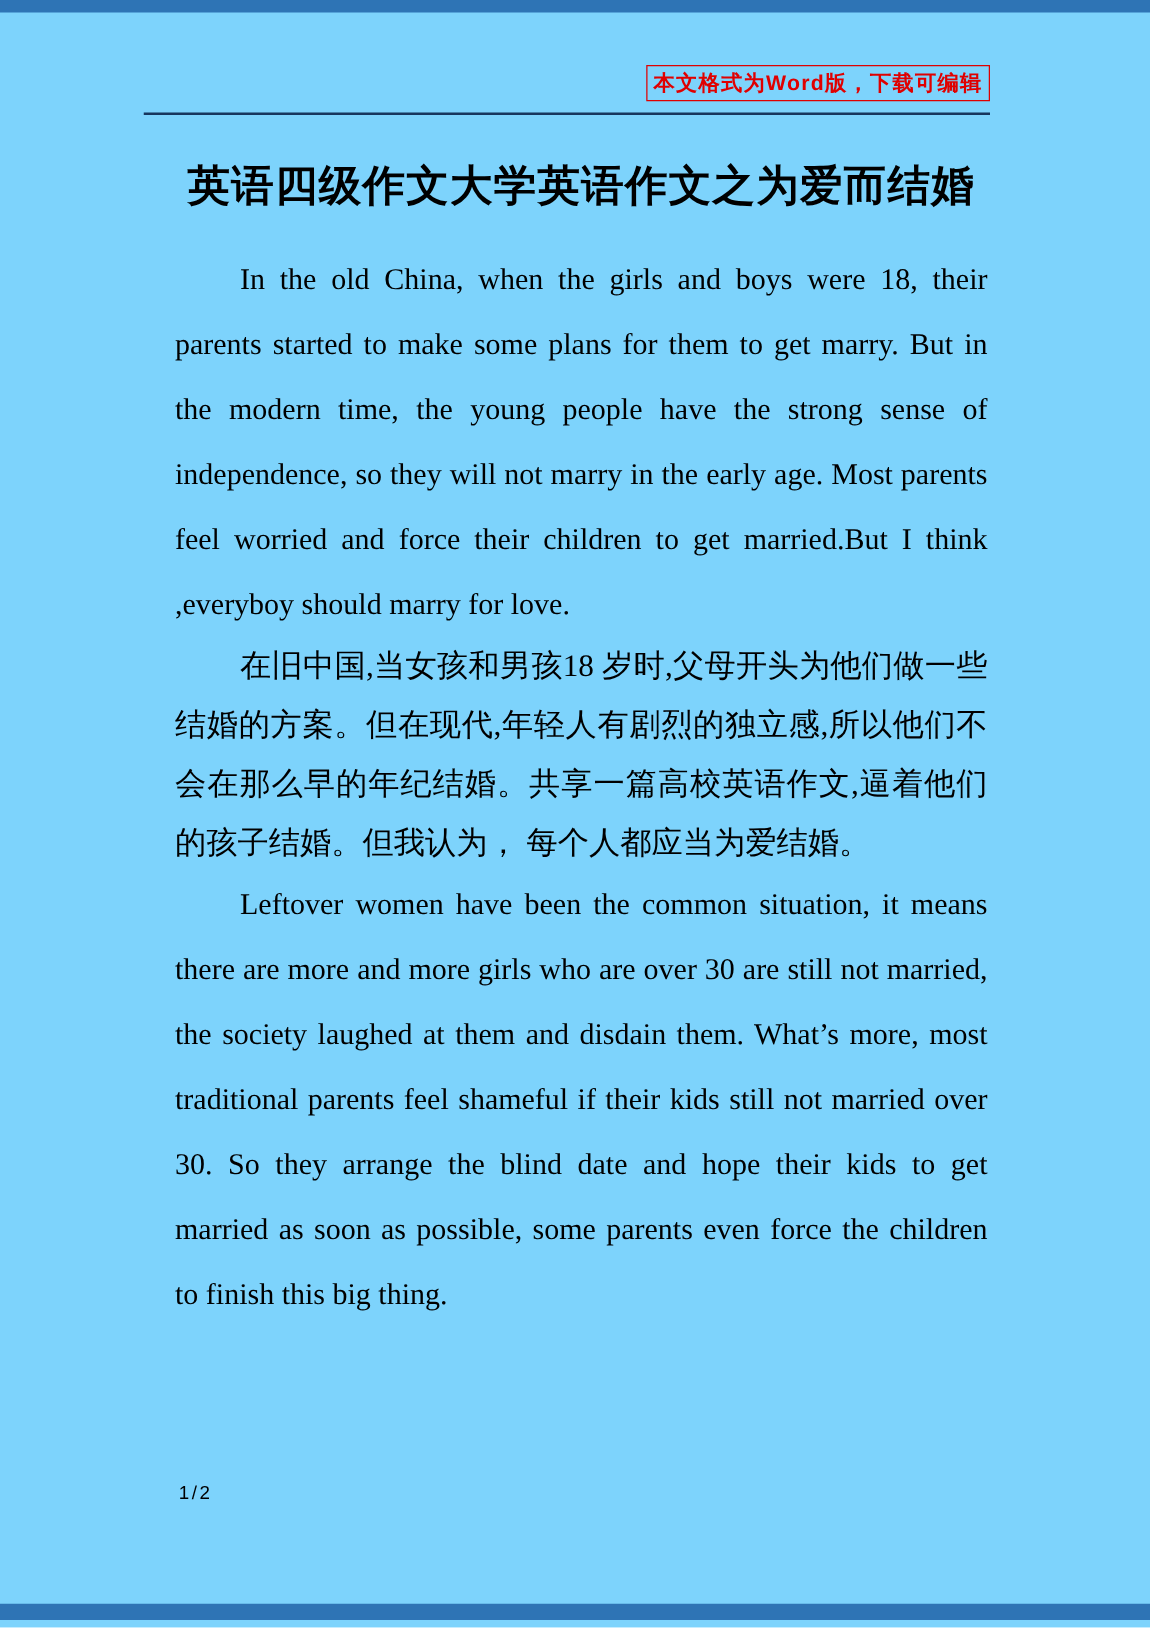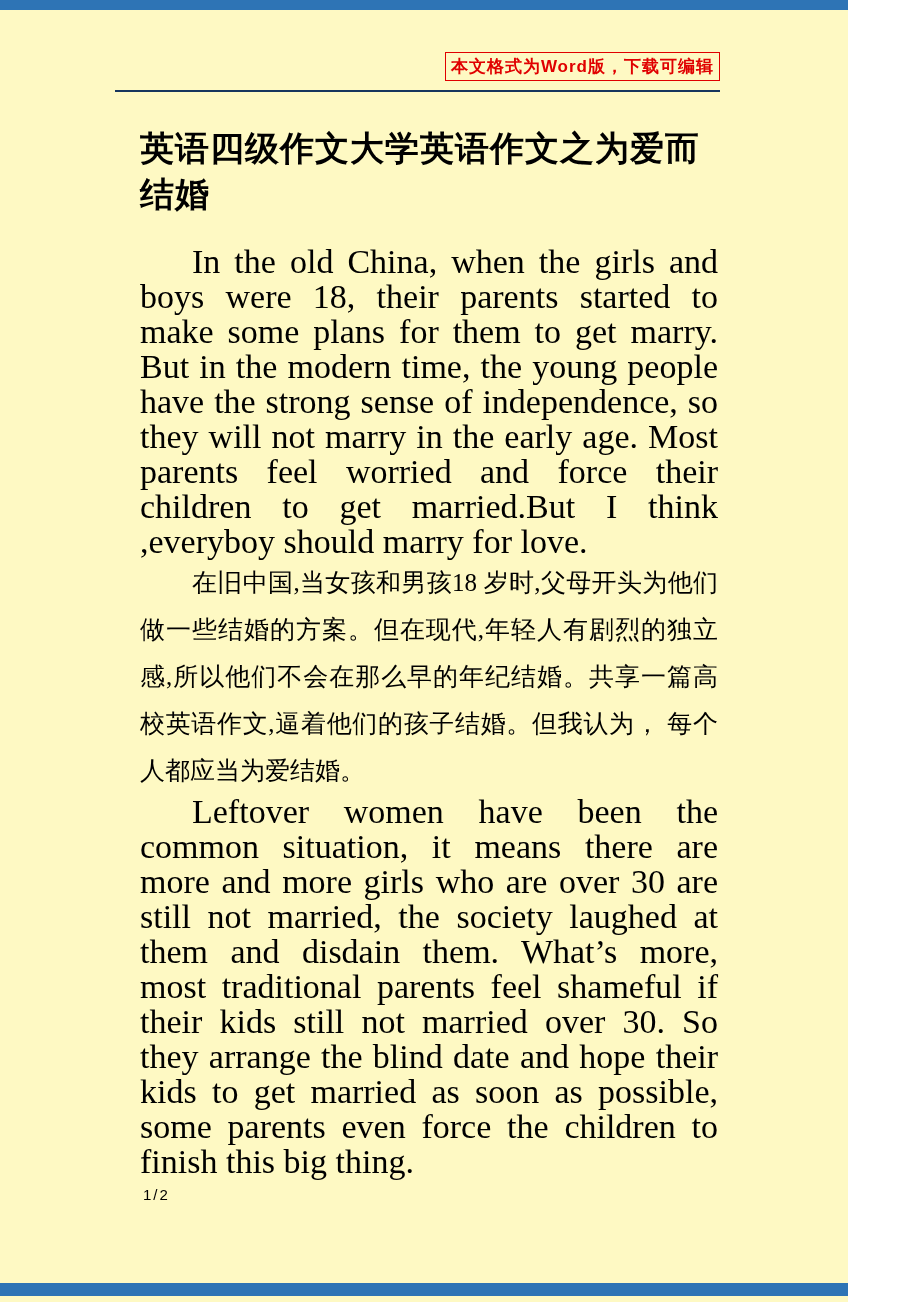--- a/index.html
+++ b/index.html
@@ -5,23 +5,23 @@
   * { box-sizing: border-box; }
   html, body { margin: 0; padding: 0; background: #ffffff; }
   body {
     width: 920px;
     height: 1302px;
     font-family: "Liberation Serif", "DejaVu Serif", serif;
     color: #000;
   }
   .page {
     position: relative;
-    width: 848px;
+    width: 920px;
     height: 1302px;
-    background: #fef9c3;
+    background: #7dd3fc;
     overflow: hidden;
   }
   .top-bar {
     position: absolute;
     top: 0; left: 0; right: 0;
     height: 10px;
     background: var(--bar-blue, #2e74b5);
   }
   .bottom-bar {
     position: absolute;
@@ -50,36 +50,37 @@
   }
   .content {
     position: absolute;
     top: 110px;
     left: 140px;
     right: 130px;
   }
   .doc-title {
     font-size: 34px;
     font-weight: bold;
+    text-align: center;
     letter-spacing: 1px;
     margin: 16px 0 26px 0;
   }
   .para {
     margin: 0;
     text-align: justify;
     text-indent: 52px;
   }
   .para.intro {
     font-size: 22px;
     line-height: 42px;
     margin-bottom: 6px;
   }
   .para.en {
-    font-size: 34px;
-    line-height: 35px;
+    font-size: 24px;
+    line-height: 52px;
   }
   .para.zh {
     font-size: 25px;
     line-height: 47px;
   }
   .page-number {
     position: absolute;
     left: 143px;
     top: 1186px;
     font-family: "Liberation Sans", "DejaVu Sans", sans-serif;

